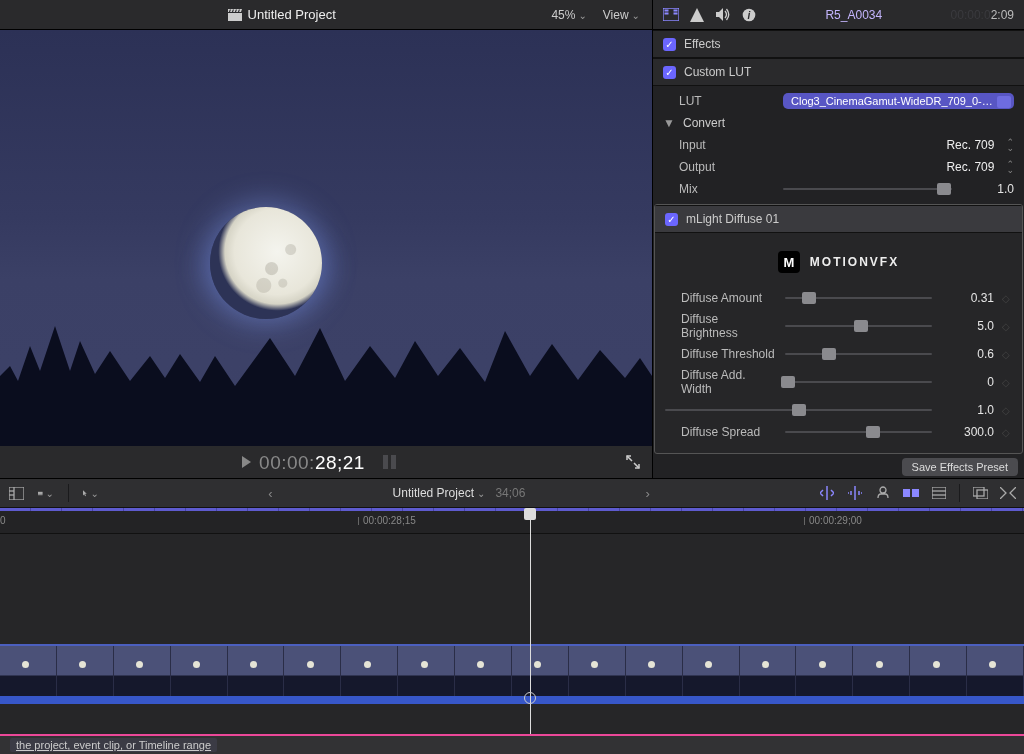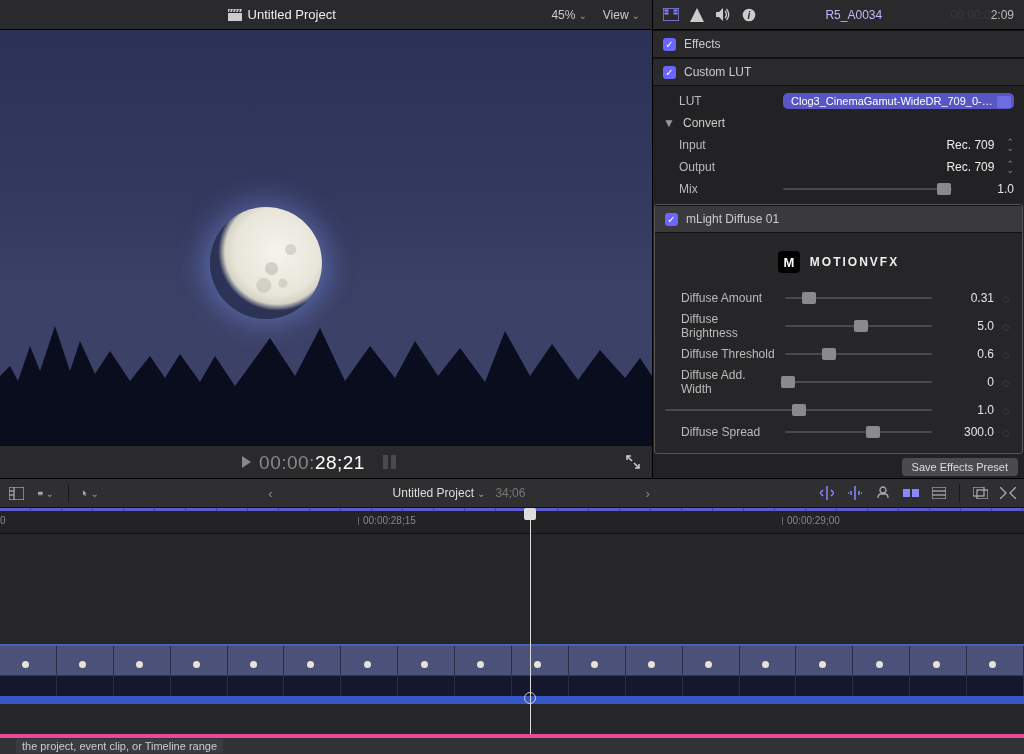--- a/index.html
+++ b/index.html
@@ -90,21 +90,21 @@
     .playhead::before{content:"";position:absolute;top:0;left:-6px;width:12px;height:12px;background:#ddd;border-radius:2px;}
 
     .tracks{flex:1;background:#262628;position:relative;}
     .clip-strip{position:absolute;left:0;right:0;top:110px;height:60px;}
     .clip-audio{position:absolute;left:0;right:0;bottom:0;height:8px;background:#3757c9;}
     .clip-video{position:absolute;left:0;right:0;top:0;bottom:8px;background:#3a3f63;border-top:2px solid #4b5fbf;display:flex;}
     .thumb-t{flex:1;position:relative;overflow:hidden;border-right:1px solid #2a2d47;background:linear-gradient(#4b5178 0%, #4b5178 58%, #15182c 60%, #15182c 100%);}
     .thumb-t::after{content:"";position:absolute;width:7px;height:7px;border-radius:50%;background:#e5e4d6;left:40%;top:30%;}
     .strip-playhead-circle{position:absolute;left:530px;top:158px;width:12px;height:12px;border:1.5px solid #ccc;border-radius:50%;transform:translateX(-50%);z-index:6;}
 
-    .status{height:20px;background:#323234;color:#ccc;font-size:11px;padding:2px 16px;display:flex;align-items:center;border-top:4px solid #ec4899;}
+    .status{height:20px;background:#323234;color:#ccc;font-size:11px;padding:2px 10px;display:flex;align-items:center;border-top:2px solid #ec4899;text-decoration:underline;}
     .status span{background:#3b3b45;padding:1px 6px;border-radius:2px;}
 
     svg{display:block;}
   </style>
 </head>
 <body>
 
 <div class="app">
   <div class="top-row">
 
@@ -371,21 +371,21 @@
   <div class="timeline">
     <div class="ruler">
       <div class="ruler-stripe"></div>
       <div class="ruler-label" style="left:0px">
           <span>0</span>
         </div>
       <div class="ruler-label" style="left:358px">
           <span class="ruler-tick"></span>
           <span>00:00:28;15</span>
         </div>
-      <div class="ruler-label" style="left:782px">
+      <div class="ruler-label" style="left:804px">
           <span class="ruler-tick"></span>
           <span>00:00:29;00</span>
         </div>
     </div>
     <div class="tracks">
       <div class="clip-strip">
         <div class="clip-video" id="clip-thumbs">
             <div class="thumb-t"></div>
             <div class="thumb-t"></div>
             <div class="thumb-t"></div>

